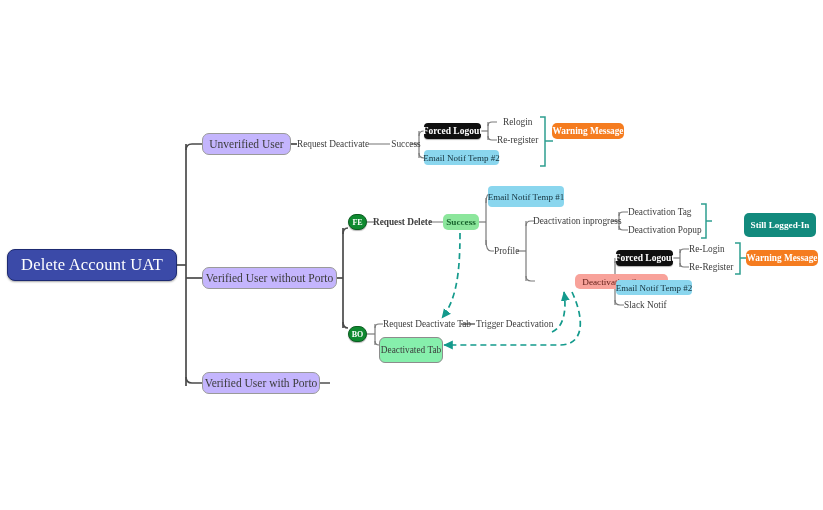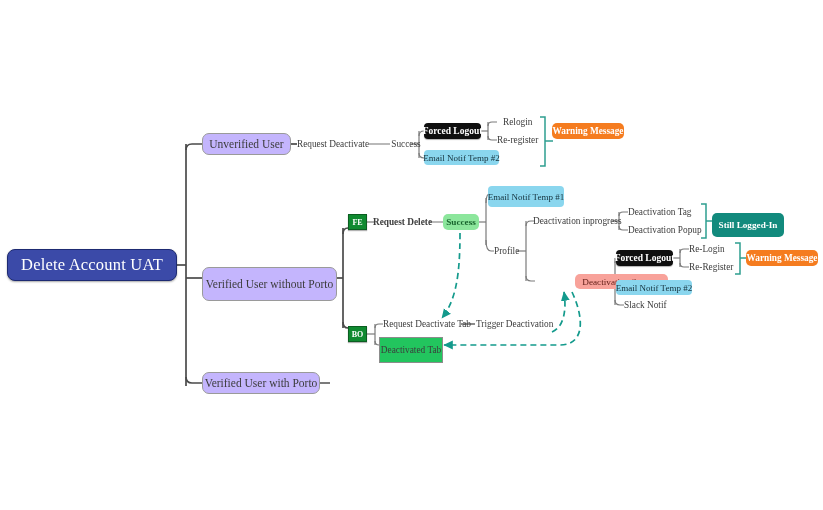--- a/index.html
+++ b/index.html
@@ -35,27 +35,27 @@
   .chip-orange{background:#f57c1f;border-radius:5px;color:#ffffff;
                font-size:9.3px;font-weight:bold;padding:0 0;}
   
   .chip-green{background:#8ce69c;border-radius:5px;color:#17632c;
               font-size:9.2px;font-weight:bold;padding:0 6px;}
   
   .chip-salmon{background:#f8a29a;border-radius:5px;color:#5e1a13;
                font-size:9.2px;padding:0 6px;}
   
   .chip-teal{background:#128a7d;border-radius:5px;color:#ffffff;
-             font-size:9.2px;font-weight:bold;padding:12px 7px;}
-  
-  .badge{background:#0f8a30;border:1px solid #0b5e21;border-radius:0;
+             font-size:9.2px;font-weight:bold;padding:12px 7px;margin-left:32px;}
+  
+  .badge{background:#0f8a30;border:1px solid #0b5e21;border-radius:8px;
          color:#ffffff;font-size:8px;font-weight:bold;
          box-shadow:0 1px 1px rgba(0,0,0,.3);}
   
-  .pill-sm{background:#22c55e;border:1.1px solid #8c8c8c;border-radius:0;
+  .pill-sm{background:#86efac;border:1.1px solid #8c8c8c;border-radius:6px;
            font-size:9.3px;color:#3c3c3c;padding:12px 6px;}
   
   .note{font-size:8.6px;line-height:1.32;color:#3c3c3c;white-space:normal;
         display:block;text-align:left;}
 </style>
 </head>
 <body>
 
 <div id="canvas">
 
@@ -163,21 +163,21 @@
   <div class="node chip-dark" style="left:424px;top:123px;width:57px;height:16px;">Forced Logout</div>
 
   <div class="node chip-cyan" style="left:424px;top:150px;width:75px;height:15px;">Email Notif Temp #2</div>
 
   <div class="node txt left" style="left:497px;top:115px;width:44px;height:14px;margin-left:6px;">Relogin</div>
 
   <div class="node txt left" style="left:497px;top:133px;width:52px;height:14px;">Re-register</div>
 
   <div class="node chip-orange" style="left:552px;top:123px;width:72px;height:16px;">Warning Message</div>
 
-  <div class="node pill" style="left:202px;top:267px;width:135px;height:34px;">Verified User without Porto</div>
+  <div class="node pill" style="left:202px;top:267px;width:135px;height:22px;">Verified User without Porto</div>
 
   <div class="node badge" style="left:348px;top:214px;width:19px;height:16px;">FE</div>
 
   <div class="node txt" style="left:375px;top:215px;width:55px;height:14px;font-weight:bold;">Request Delete</div>
 
   <div class="node chip-green" style="left:443px;top:214px;width:36px;height:16px;">Success</div>
 
   <div class="node chip-cyan" style="left:488px;top:186px;width:76px;height:21px;">Email Notif Temp #1</div>
 
   <div class="node txt left" style="left:494px;top:244px;width:26px;height:14px;">Profile</div>

